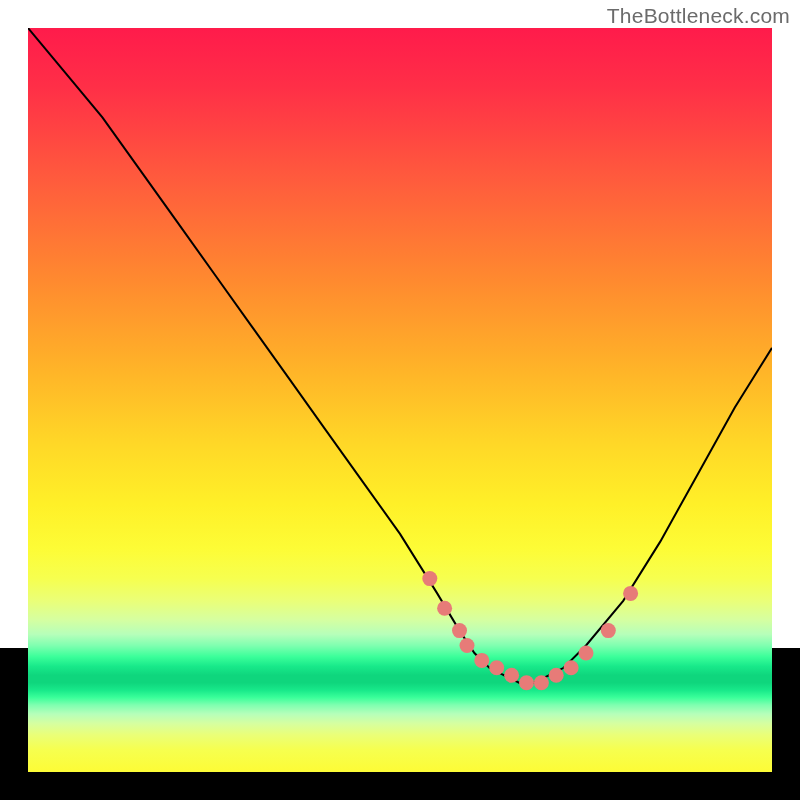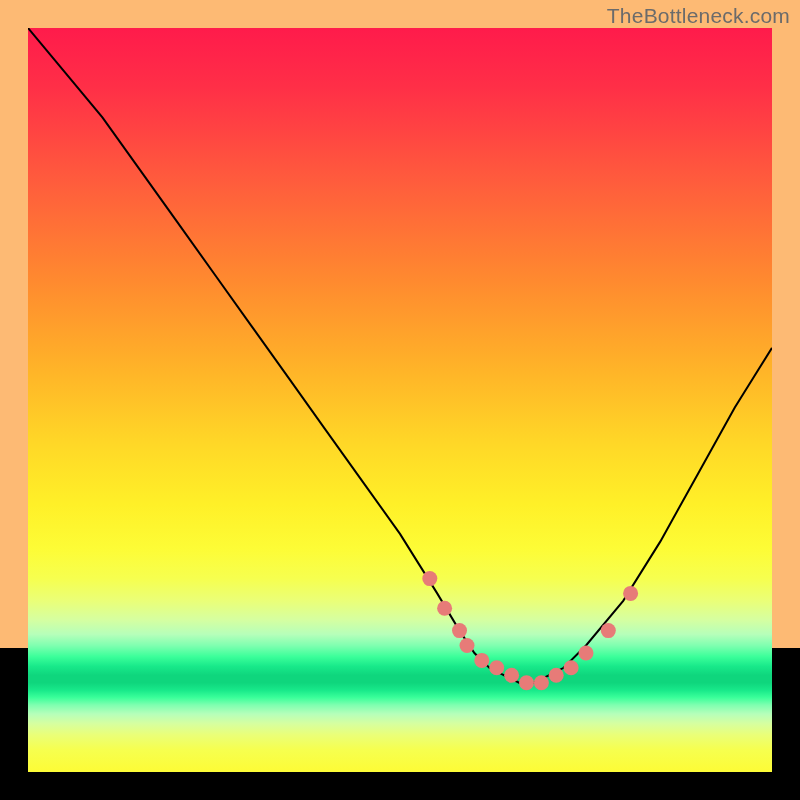--- a/index.html
+++ b/index.html
@@ -10,21 +10,21 @@
     background: #000;
     overflow: hidden;
     font-family: Arial, Helvetica, sans-serif;
   }
   .frame {
     position: absolute;
     left: 0;
     top: 0;
     width: 800px;
     height: 648px;
-    background: #fdba74;
+    background: #ffffff;
   }
   .plot {
     position: absolute;
     left: 28px;
     top: 28px;
     width: 744px;
     height: 744px;
     
     background: linear-gradient(
       to bottom,

